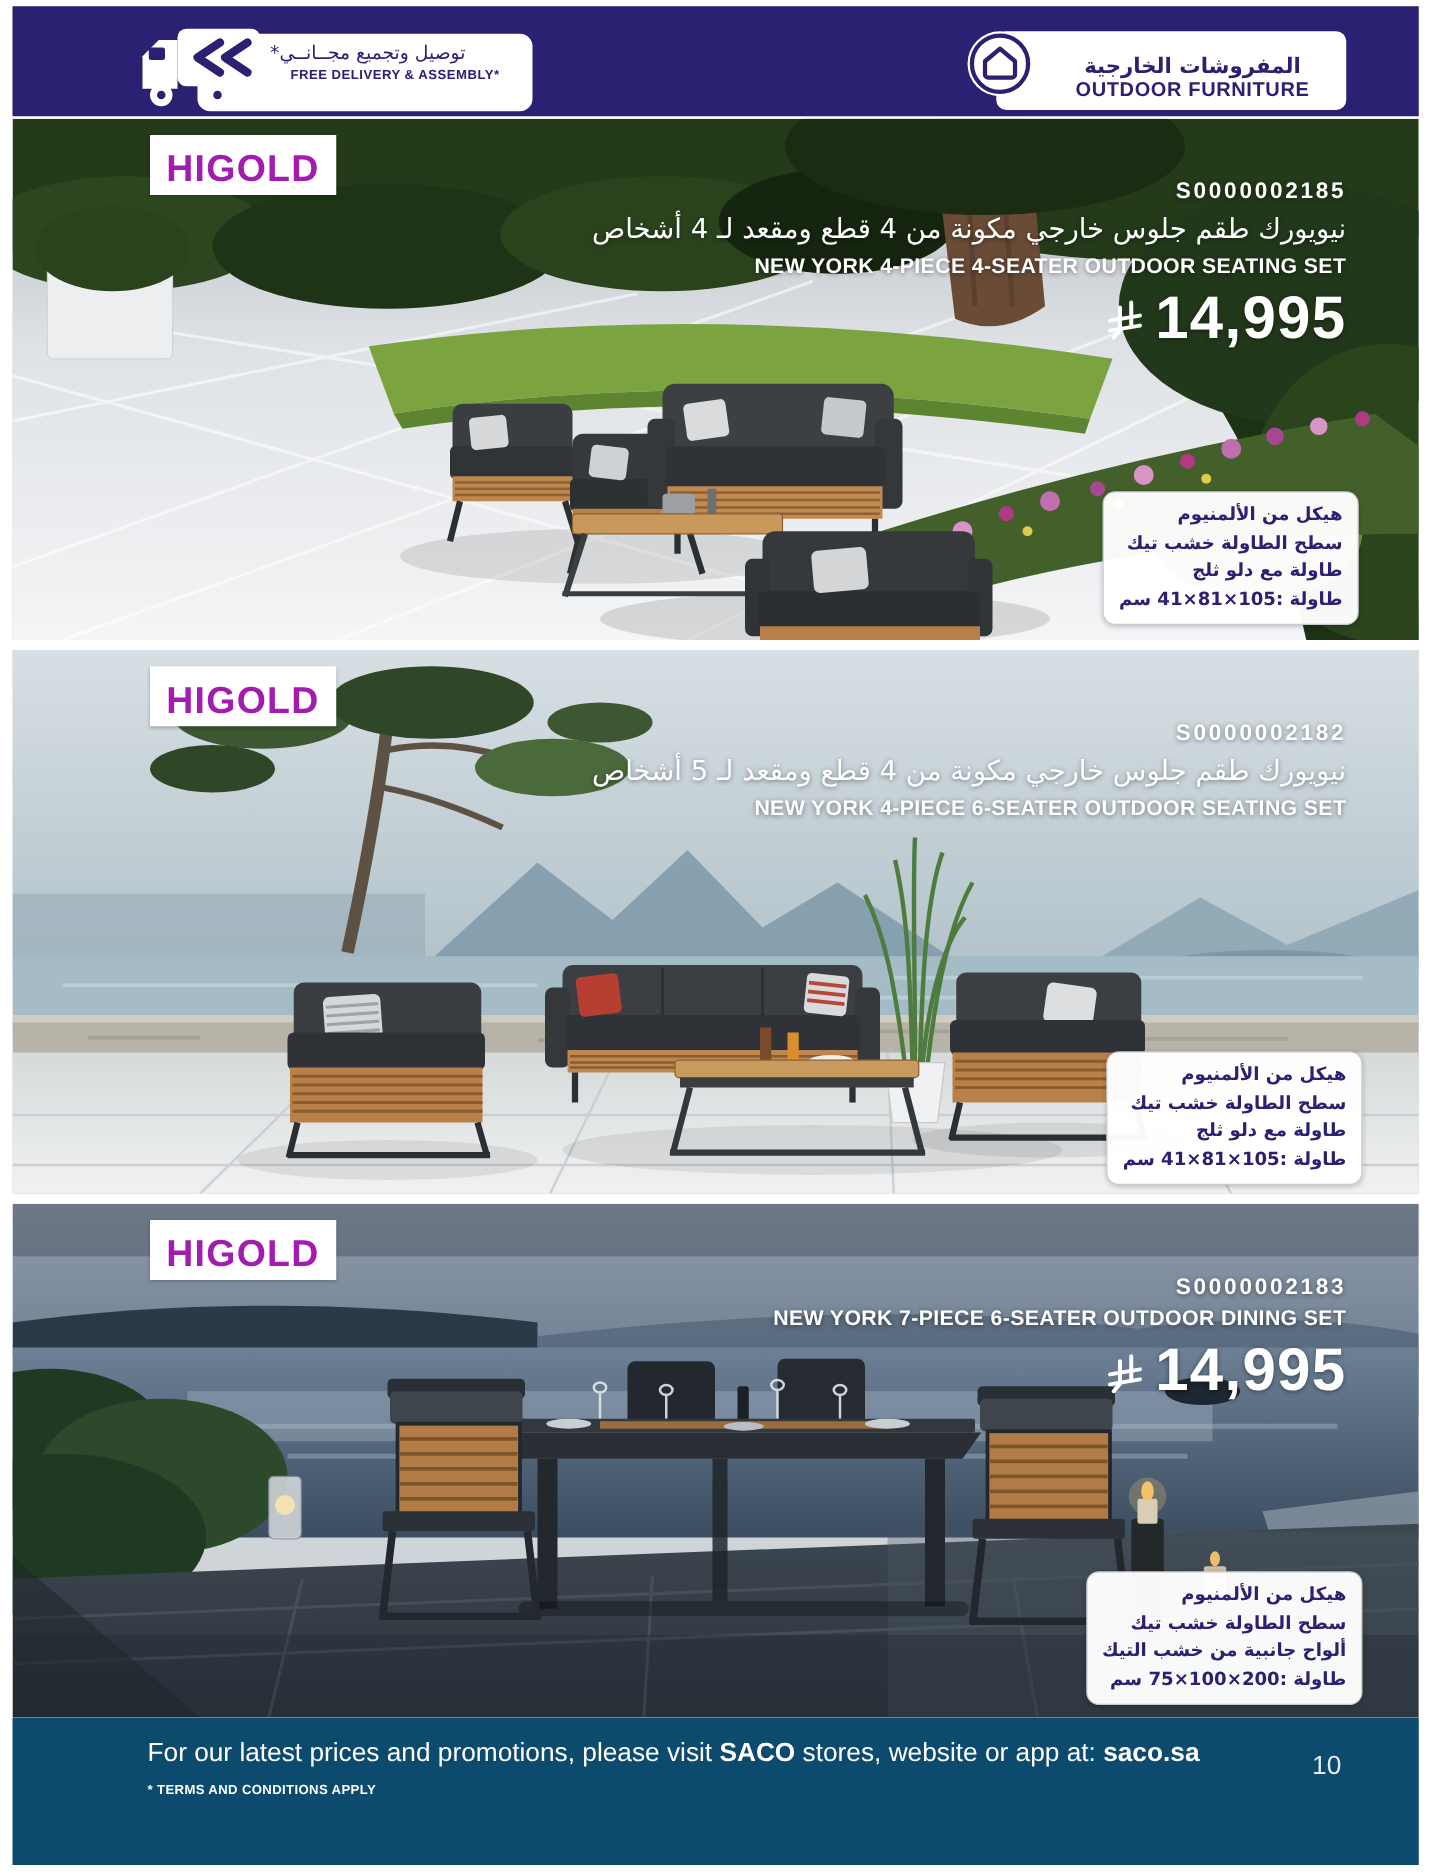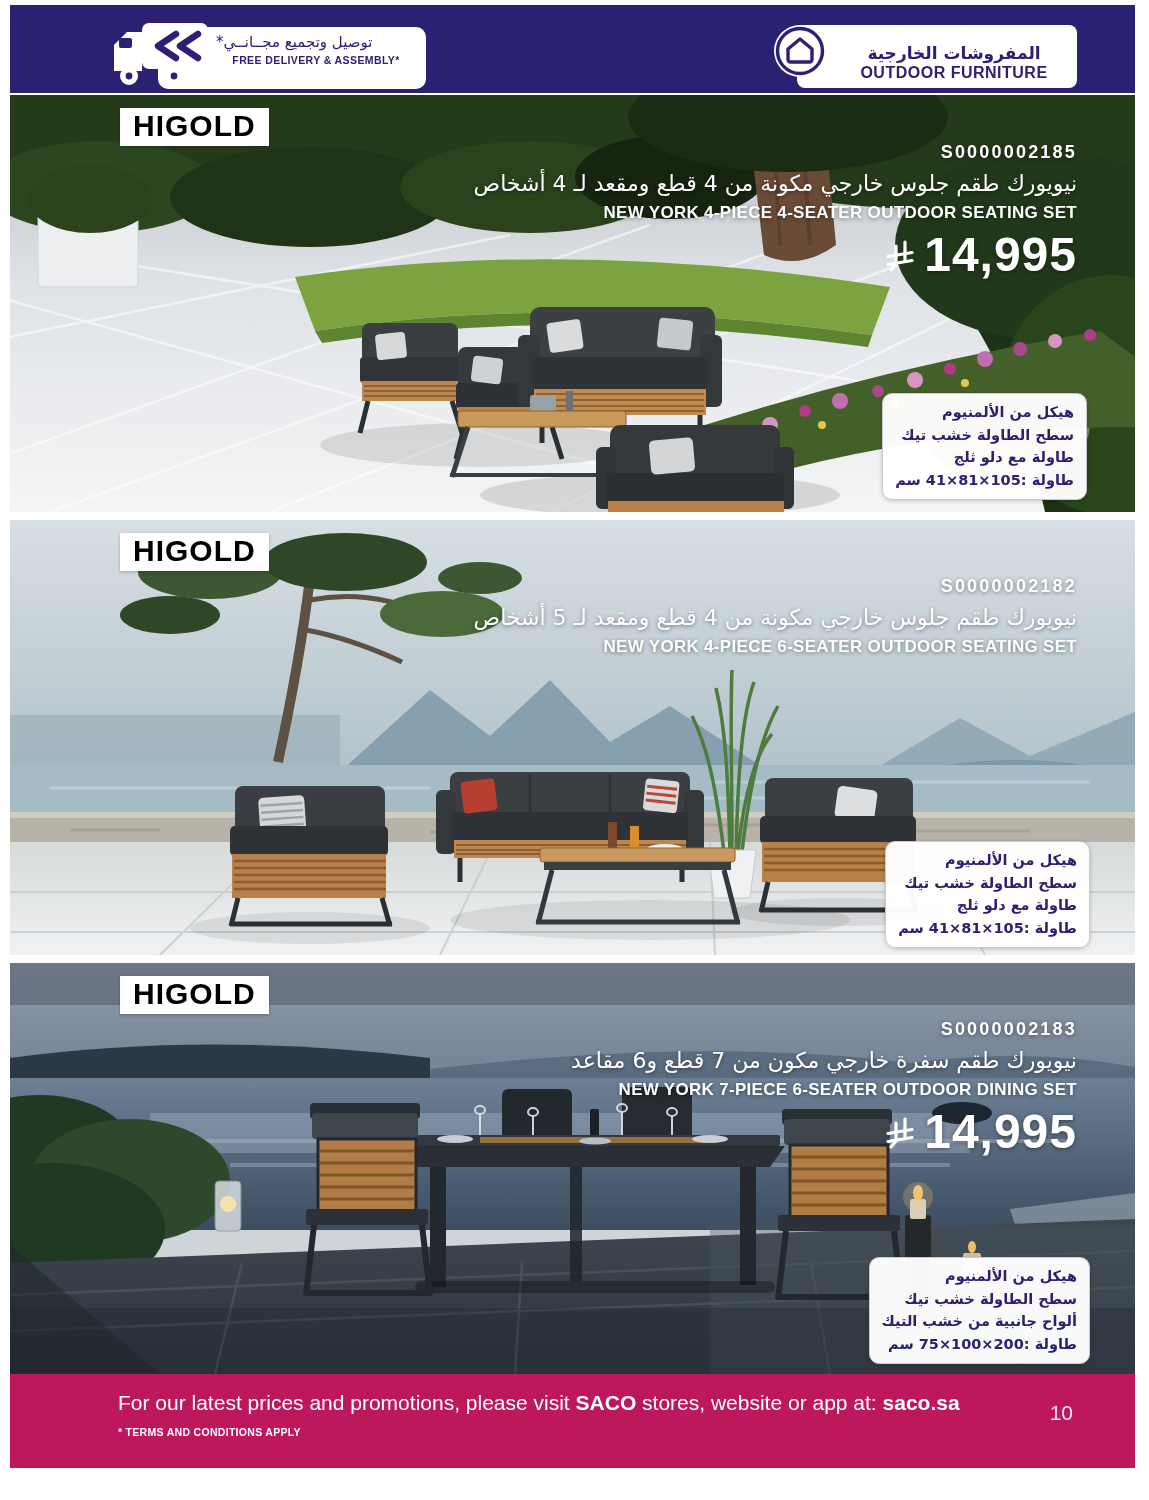--- a/index.html
+++ b/index.html
@@ -22,43 +22,43 @@
   .category-pill .en{font-size:16px;font-weight:bold;color:#2a2173;letter-spacing:.5px;margin-top:1px;}
   .home-svg{position:absolute;left:-26px;top:-3px;}
 
   
   .card{position:absolute;left:10px;width:1125px;overflow:hidden;background:#cfd4d8;}
   .card svg.scene{position:absolute;left:0;top:0;width:100%;height:100%;display:block;}
   .card-1{top:95px;height:417px;}
   .card-2{top:520px;height:435px;}
   .card-3{top:963px;height:411px;}
 
-  .higold{position:absolute;left:110px;top:13px;background:#ffffff;color:#000000;
-          font-weight:bold;font-size:30px;letter-spacing:1px;padding:3px 13px 5px;line-height:1;
+  .higold{position:absolute;left:110px;top:13px;background:#ffffff;color:#a21caf;
+          font-weight:bold;font-size:30px;letter-spacing:1px;padding:13px 13px 5px;line-height:1;
           box-shadow:0 1px 3px rgba(0,0,0,.25);}
   .info{position:absolute;right:58px;text-align:right;color:#ffffff;text-shadow:0 1px 4px rgba(0,0,0,.45);}
   .info .sku{font-size:18px;font-weight:bold;letter-spacing:2.2px;margin-top:33px;}
   .info .name-ar{font-size:22px;margin-top:7px;line-height:1.25;}
   .info .name-en{font-size:17px;font-weight:bold;letter-spacing:.3px;margin-top:5px;}
   .price-row{display:flex;justify-content:flex-end;align-items:flex-end;gap:10px;margin-top:9px;}
   .price-row .price{font-size:48px;font-weight:bold;line-height:.95;letter-spacing:1px;}
   .riyal{margin-bottom:5px;}
 
   .specs{position:absolute;background:rgba(255,255,255,.97);border:1px solid #c9c9cf;border-radius:10px;
          padding:7px 12px 8px;color:#2a2173;font-weight:bold;font-size:14.5px;line-height:1.55;
          text-align:right;box-shadow:0 1px 4px rgba(0,0,0,.2);}
   .card-1 .info{top:14px;}
   .card-2 .info{top:23px;}
   .card-3 .info{top:23px;}
   .card-1 .specs{right:48px;bottom:12px;}
   .card-2 .specs{right:45px;bottom:7px;}
   .card-3 .specs{right:45px;bottom:10px;}
 
   
-  .botbar{position:absolute;left:10px;top:1374px;width:1125px;height:94px;background:#be185d;color:#ffffff;text-align:right;}
+  .botbar{position:absolute;left:10px;top:1374px;width:1125px;height:118px;background:#0c4a6e;color:#ffffff;text-align:right;}
   .foot-main{position:absolute;left:108px;top:17px;font-size:21px;}
   .foot-main b{font-weight:bold;}
   .foot-terms{position:absolute;left:108px;top:52px;font-size:10.5px;font-weight:bold;letter-spacing:.3px;}
   .page-num{position:absolute;right:62px;top:27px;font-size:21px;color:#e8e8f2;}
 </style>
 </head>
 <body>
 
 <div class="page">
 
@@ -432,21 +432,20 @@
         <rect x="900" y="236" width="16" height="20" rx="2" fill="#d9cdb6"></rect>
         <ellipse cx="908" cy="230" rx="5" ry="8" fill="#f2c36b"></ellipse>
         <rect x="953" y="290" width="18" height="24" rx="2" fill="#cfc0a8"></rect>
         <ellipse cx="962" cy="284" rx="4" ry="6" fill="#eebd67"></ellipse>
       </g>
     </svg>
 
     <div class="higold">HIGOLD</div>
     <div class="info">
       <div class="sku">S0000002183</div>
-      <div class="name-ar ar">نيويورك طقم سفرة خارجي مكون من 7 قطع و6 مقاعد</div>
       <div class="name-en">NEW YORK 7-PIECE 6-SEATER OUTDOOR DINING SET</div>
       <div class="price-row">
         <svg class="riyal" width="28" height="32" viewBox="0 0 28 32">
           <path d="M10,6 L10,24 M19,2 L19,21" stroke="#fff" stroke-width="3.2" stroke-linecap="round"></path>
           <path d="M2,16.5 L26,12.5 M2,24.5 L26,20.5" stroke="#fff" stroke-width="3.2" stroke-linecap="round"></path>
           <path d="M10,24 L5,30" stroke="#fff" stroke-width="3.2" stroke-linecap="round"></path>
         </svg>
         <span class="price">14,995</span>
       </div>
     </div>

